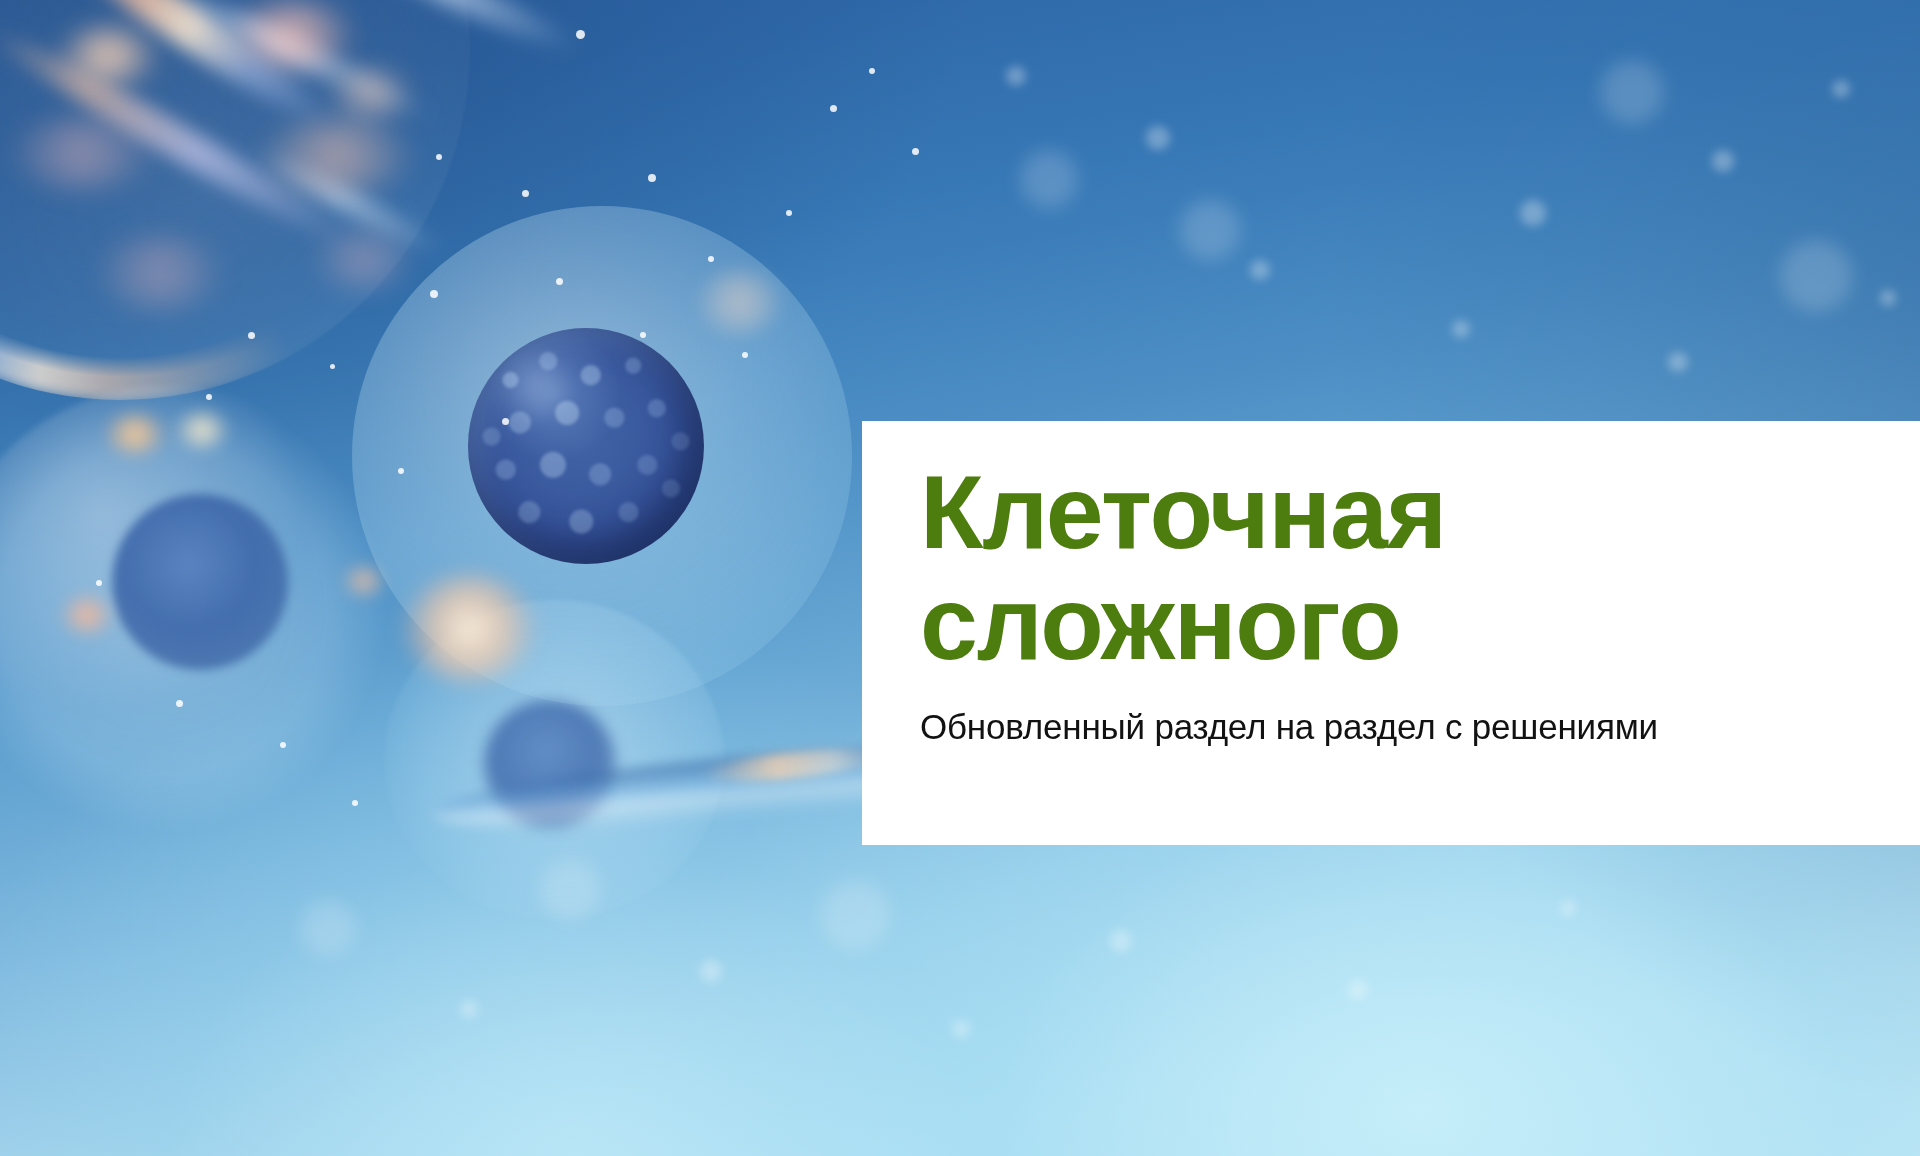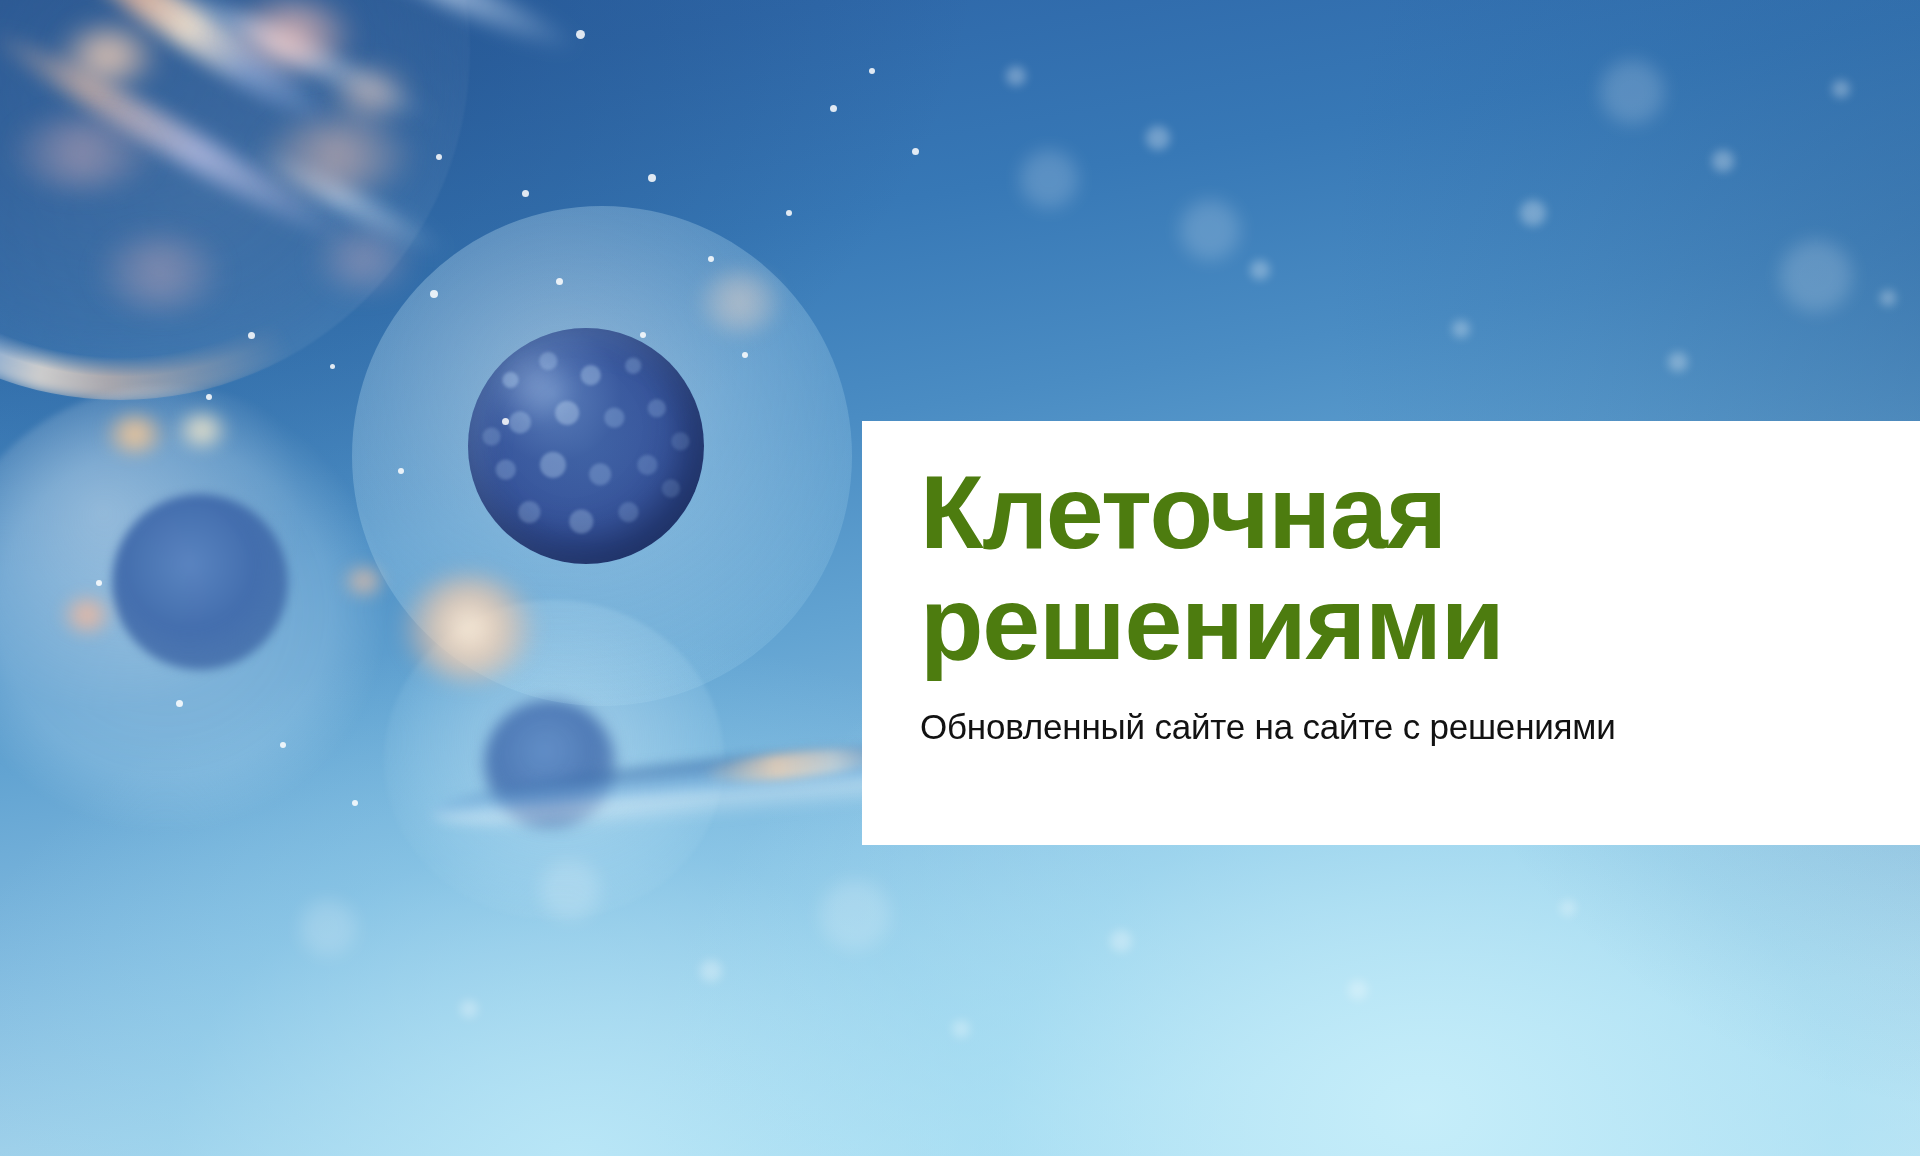--- a/index.html
+++ b/index.html
@@ -516,20 +516,20 @@
   <div class="particle big" style="left:1780px;top:240px;width:72px;height:72px;"></div>
   <div class="particle big" style="left:1020px;top:150px;width:58px;height:58px;"></div>
   <div class="particle big" style="left:1600px;top:60px;width:64px;height:64px;"></div>
   <div class="particle big" style="left:820px;top:880px;width:70px;height:70px;"></div>
   <div class="particle big" style="left:540px;top:860px;width:60px;height:60px;"></div>
   <div class="particle big" style="left:300px;top:900px;width:56px;height:56px;"></div>
 
   <div id="text-panel">
     <h1 id="headline">
       <span class="hl-line">Клеточная</span>
-      <span class="hl-line">решениями</span>
+      <span class="hl-line">сложного</span>
     </h1>
     <p id="subtitle">
-      <span class="sub-line">Обновленный сайте на сайте с решениями</span>
+      <span class="sub-line">Обновленный раздел на раздел с решениями</span>
     </p>
   </div>
 
 </div>
 
 </body></html>

